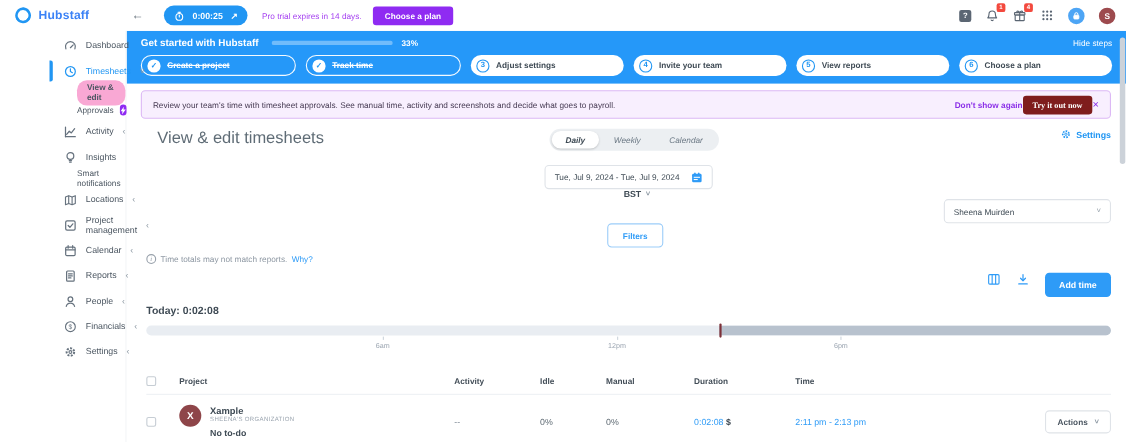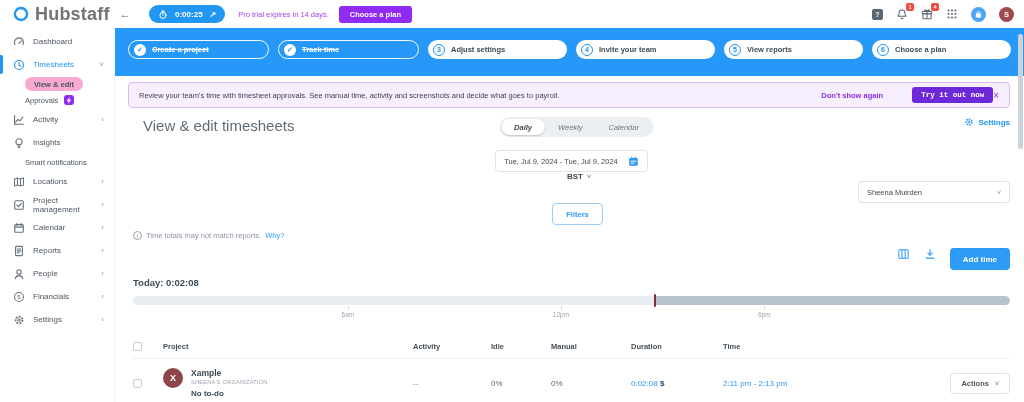--- a/index.html
+++ b/index.html
@@ -2,37 +2,37 @@
 <html><head>
 <meta charset="utf-8">
 <style>
   * { margin:0; padding:0; box-sizing:border-box; }
   body { font-family:"Liberation Sans", sans-serif; background:#fff; }
   .app { position:relative; width:1024px; height:402px; background:#fff; overflow:hidden; }
 
   
   .topbar { display:flex; align-items:center; height:28px; background:#fff; position:relative; z-index:3; }
   .brand { width:115px; flex:0 0 115px; display:flex; align-items:center; gap:6px; padding-left:13px; }
-  .brand-name { font-size:18px; font-weight:700; color:#737373; letter-spacing:.2px; }
+  .brand-name { font-size:11px; font-weight:700; color:#3b82f6; letter-spacing:.2px; }
   .collapse-btn { width:16px; height:16px; border:none; background:transparent; color:#5f6b76; font-size:11px; line-height:16px; cursor:pointer; margin-left:2px; }
   .timer-pill { margin-left:16px; display:flex; align-items:center; gap:7px; background:#2196f3; color:#fff; height:18px; border-radius:10px; padding:0 9px; font-size:8px; font-weight:700; }
   .timer-arrow { font-size:8px; }
   .trial-text { margin-left:13px; color:#a43ff0; font-size:7.5px; }
   .choose-plan-btn { margin-left:10px; background:#8f2bf2; color:#fff; border:none; border-radius:3px; font-size:7.5px; font-weight:700; padding:4px 11px; cursor:pointer; font-family:inherit; }
   .topbar-spacer { flex:1; }
   .top-icons { display:flex; align-items:center; gap:13px; padding-right:10px; }
   .ticon { position:relative; display:flex; align-items:center; justify-content:center; cursor:pointer; }
   .badge { position:absolute; top:-5px; right:-6px; background:#f3493e; color:#fff; font-size:5.5px; font-weight:700; border-radius:2px; padding:1px 2.5px; line-height:1.1; }
   .help-box { width:11px; height:11px; background:#5b6673; border-radius:2px; color:#fff; font-size:7px; font-weight:700; display:flex; align-items:center; justify-content:center; }
   .avatar { width:15px; height:15px; border-radius:50%; display:flex; align-items:center; justify-content:center; }
   .avatar.org { background:#4da5f5; }
   .avatar.user { background:#9d4a4e; color:#fff; font-size:7.5px; font-weight:700; }
 
   
-  .sidebar { position:absolute; left:0; top:28px; width:115px; bottom:0; background:#fff; border-right:1px solid #f3f5f7; padding-top:2px; z-index:2; }
+  .sidebar { position:absolute; left:0; top:28px; width:115px; bottom:0; background:#fff; border-right:1px solid #f3f5f7; padding-top:2px; z-index:2;padding-left:45px; }
   .nav-item { position:relative; display:flex; align-items:center; gap:8px; height:23px; padding:0 10px 0 13px; font-size:8px; color:#4a5560; cursor:pointer; }
   .nav-item .nav-ico { width:12px; height:12px; flex:0 0 12px; color:#66727e; display:flex; }
   .nav-item.active { color:#2196f3; }
   .nav-item.active .nav-ico { color:#2196f3; }
   .nav-item.active::before { content:""; position:absolute; left:0; top:2px; bottom:2px; width:3px; background:#2196f3; border-radius:0 2px 2px 0; }
   .nav-chev { margin-left:auto; color:#8b97a2; font-size:8px; }
   .nav-sub { display:flex; align-items:center; height:16px; padding-left:25px; font-size:7.5px; color:#4a5560; cursor:pointer; }
   .nav-pill { background:#f9a8d4; border-radius:9px; padding:2.5px 9px; font-weight:700; color:#4a5560; }
   .approvals-badge { margin-left:6px; width:10px; height:10px; background:#8f2bf2; border-radius:3px; display:flex; align-items:center; justify-content:center; }
 
@@ -51,21 +51,21 @@
   .step.done { border:1px solid rgba(255,255,255,.95); color:#fff; }
   .step.done .step-label { text-decoration:line-through; }
   .step.todo { background:#fff; color:#3e4a54; }
   .check-circle { width:12px; height:12px; border-radius:50%; background:#fff; color:#2196f3; font-size:7px; font-weight:700; display:flex; align-items:center; justify-content:center; }
   .num-circle { width:12px; height:12px; border-radius:50%; border:1px solid #2196f3; color:#2196f3; font-size:7px; font-weight:700; display:flex; align-items:center; justify-content:center; }
 
   .promo { display:flex; align-items:center; margin:6px 14px 0 13px; height:26px; background:#f8effe; border:1px solid #dcb9f5; border-radius:4px; padding:0 10px; }
   .promo-msg { font-size:7.5px; color:#463a52; }
   .promo-right { margin-left:auto; display:flex; align-items:center; }
   .promo-dismiss { font-size:7.5px; font-weight:700; color:#8b2fe8; cursor:pointer; }
-  .promo-cta { background:#6d28d9; color:#fff; border:none; border-radius:3px; font-size:7.5px; font-weight:700; padding:4px 9px; cursor:pointer; font-family:Liberation Mono, monospace;margin-left:29px; }
+  .promo-cta { background:#7f1d1d; color:#fff; border:none; border-radius:3px; font-size:7.5px; font-weight:700; padding:4px 9px; cursor:pointer; font-family:Liberation Serif, serif; }
   .promo-close { color:#8b2fe8; font-size:10px; cursor:pointer; }
 
   .header-row { position:relative; display:flex; align-items:flex-start; margin:9px 14px 0 28px; height:26px; }
   .page-title { font-size:15px; color:#5f6c76; font-weight:400; }
   .tabs { position:absolute; left:50%; transform:translateX(-50%); display:flex; background:#eceff2; border-radius:11px; padding:2px; font-size:7.5px; color:#6b7884;font-style:italic; }
   .tab { padding:3.5px 13px; border-radius:10px; cursor:pointer; }
   .tab.active { background:#fff; box-shadow:0 1px 2px rgba(0,0,0,.18); font-weight:700; color:#3e4a54; }
   .settings-link { margin-left:auto; display:flex; align-items:center; gap:4px; color:#2196f3; font-size:8px; font-weight:700; cursor:pointer; }
 
   .controls-row { display:flex; align-items:center; margin:7px 14px 0 18px;flex-direction:column; }
@@ -318,20 +318,26 @@
         </svg>
       </span>
       <span>Settings</span>
       <span class="nav-chev">‹</span>
     </div>
   </nav>
 
   <div class="main">
 
     <div class="onboarding">
+      <div class="ob-row1">
+        <span class="ob-title">Get started with Hubstaff</span>
+        <span class="ob-track"><span class="ob-fill" style="width: 33%;"></span></span>
+        <span class="ob-pct">33%</span>
+        <span class="ob-hide">Hide steps</span>
+      </div>
       <div class="ob-steps">
         <div class="step done">
           <span class="check-circle">✓</span>
           <span class="step-label">Create a project</span>
         </div>
         <div class="step done">
           <span class="check-circle">✓</span>
           <span class="step-label">Track time</span>
         </div>
         <div class="step todo">

